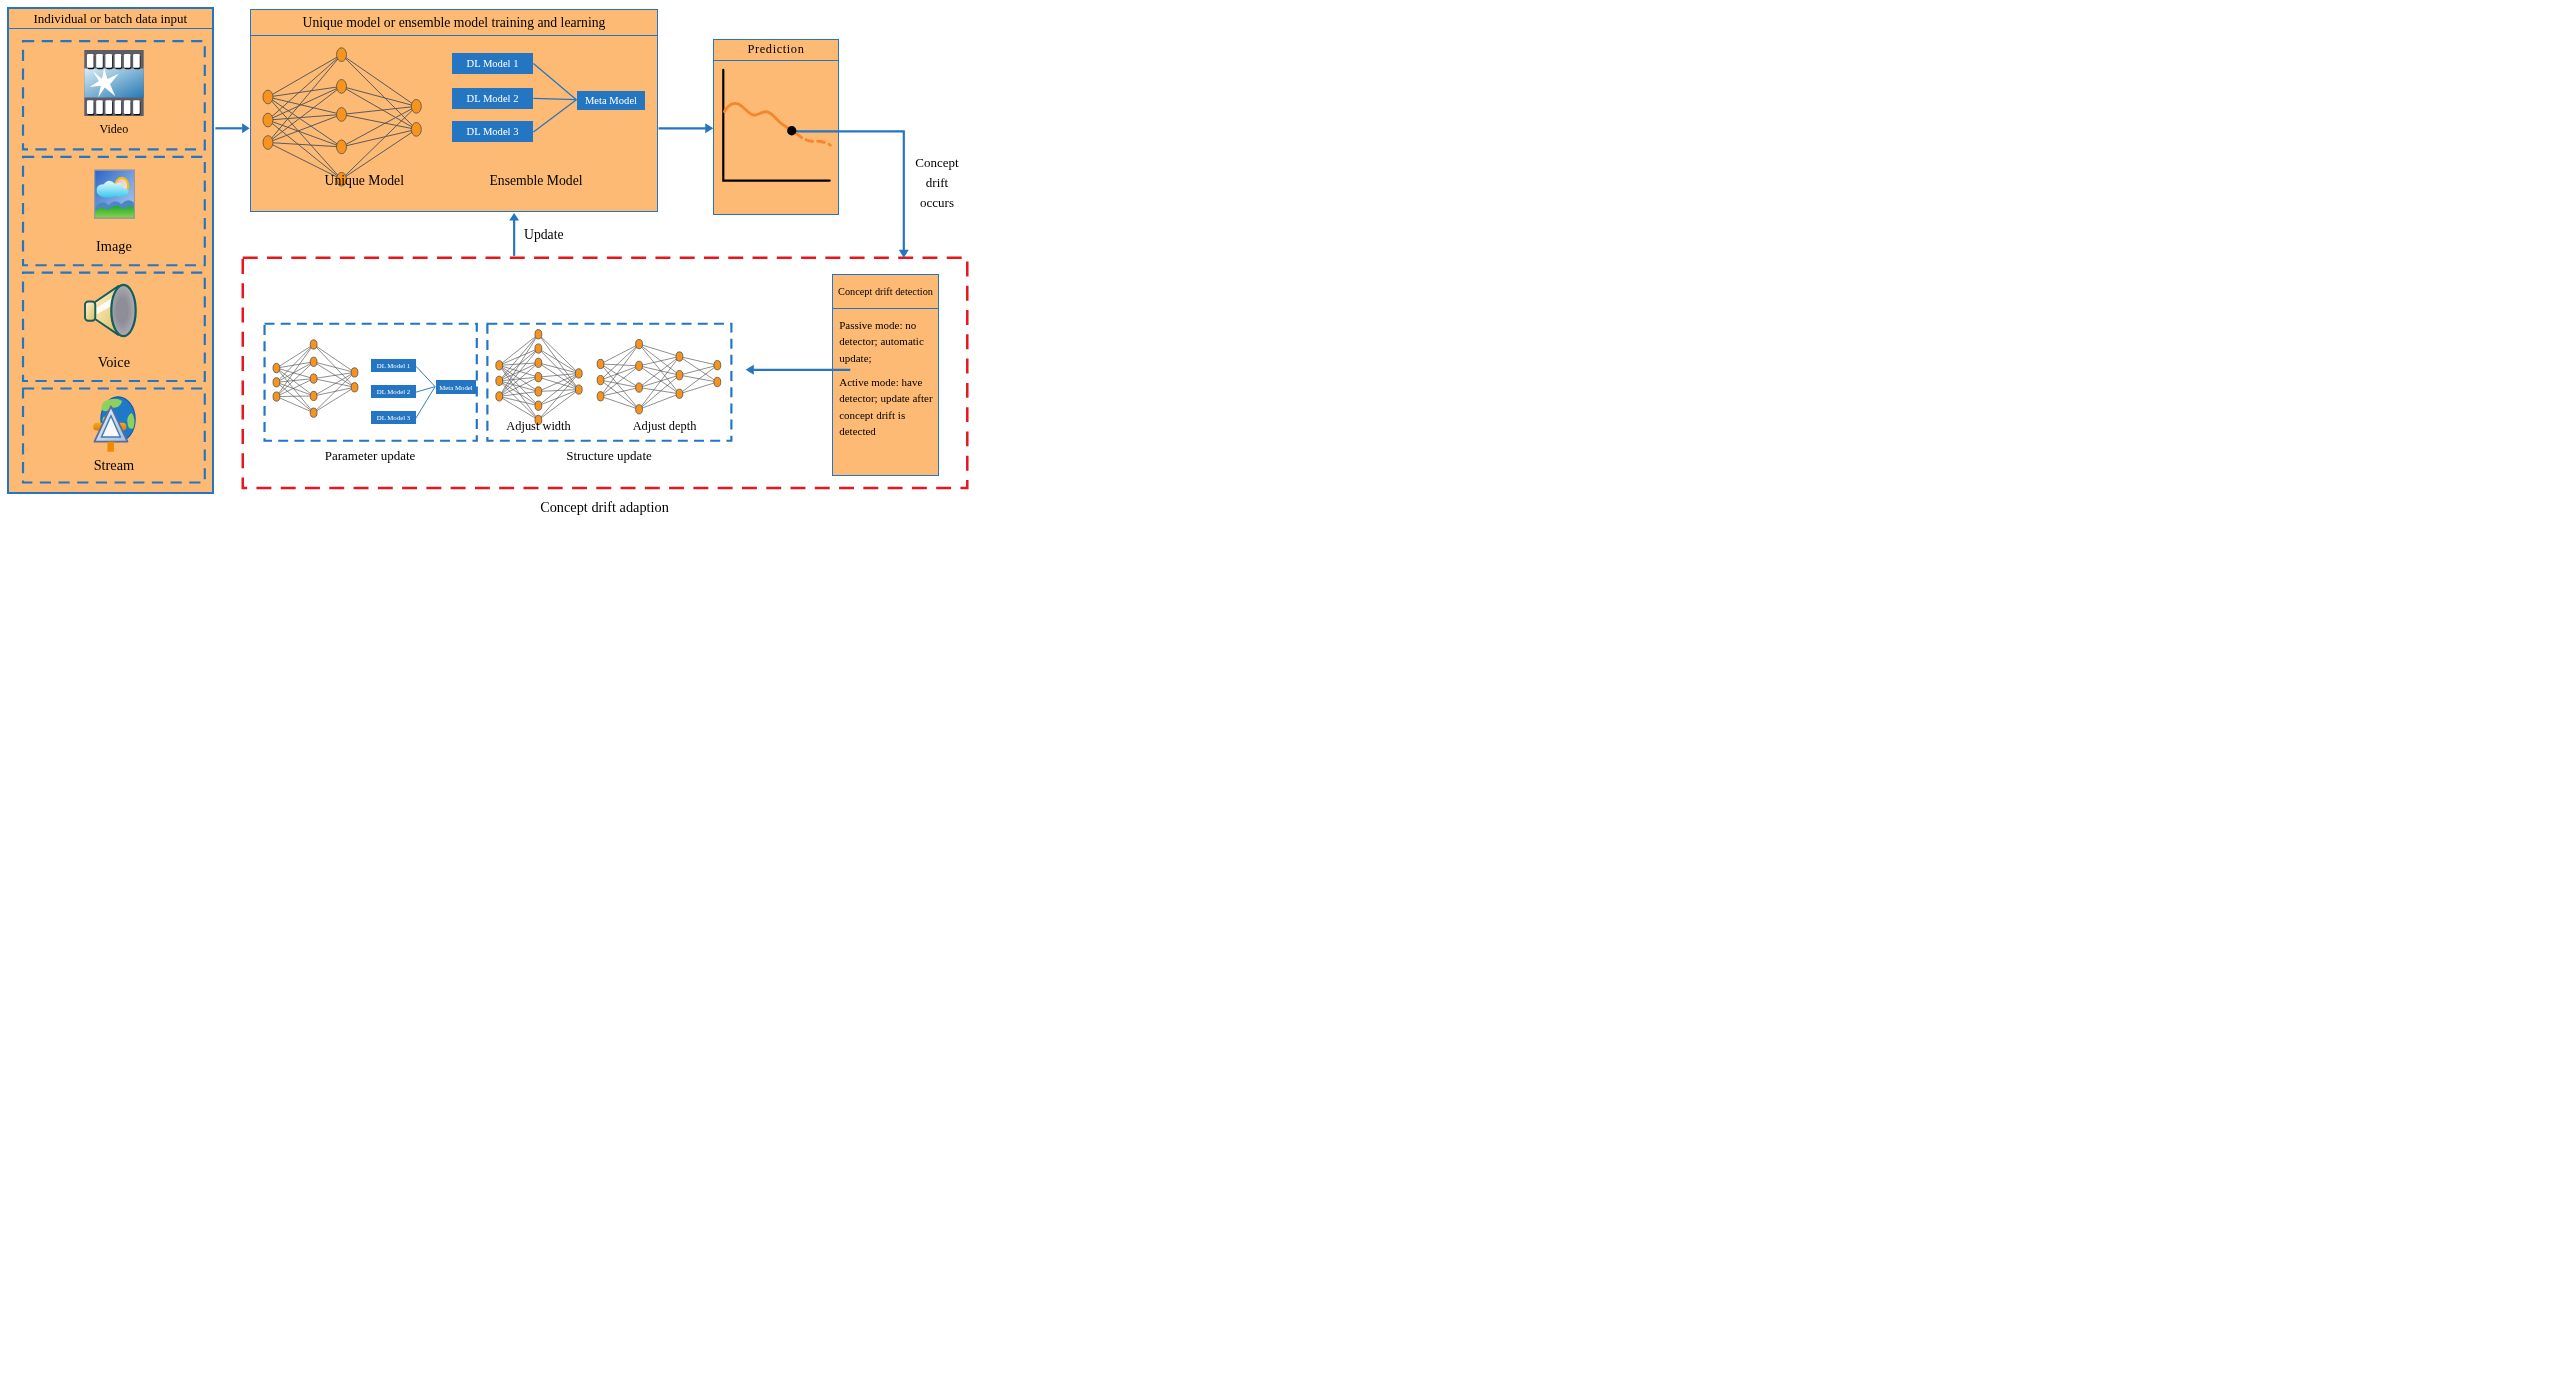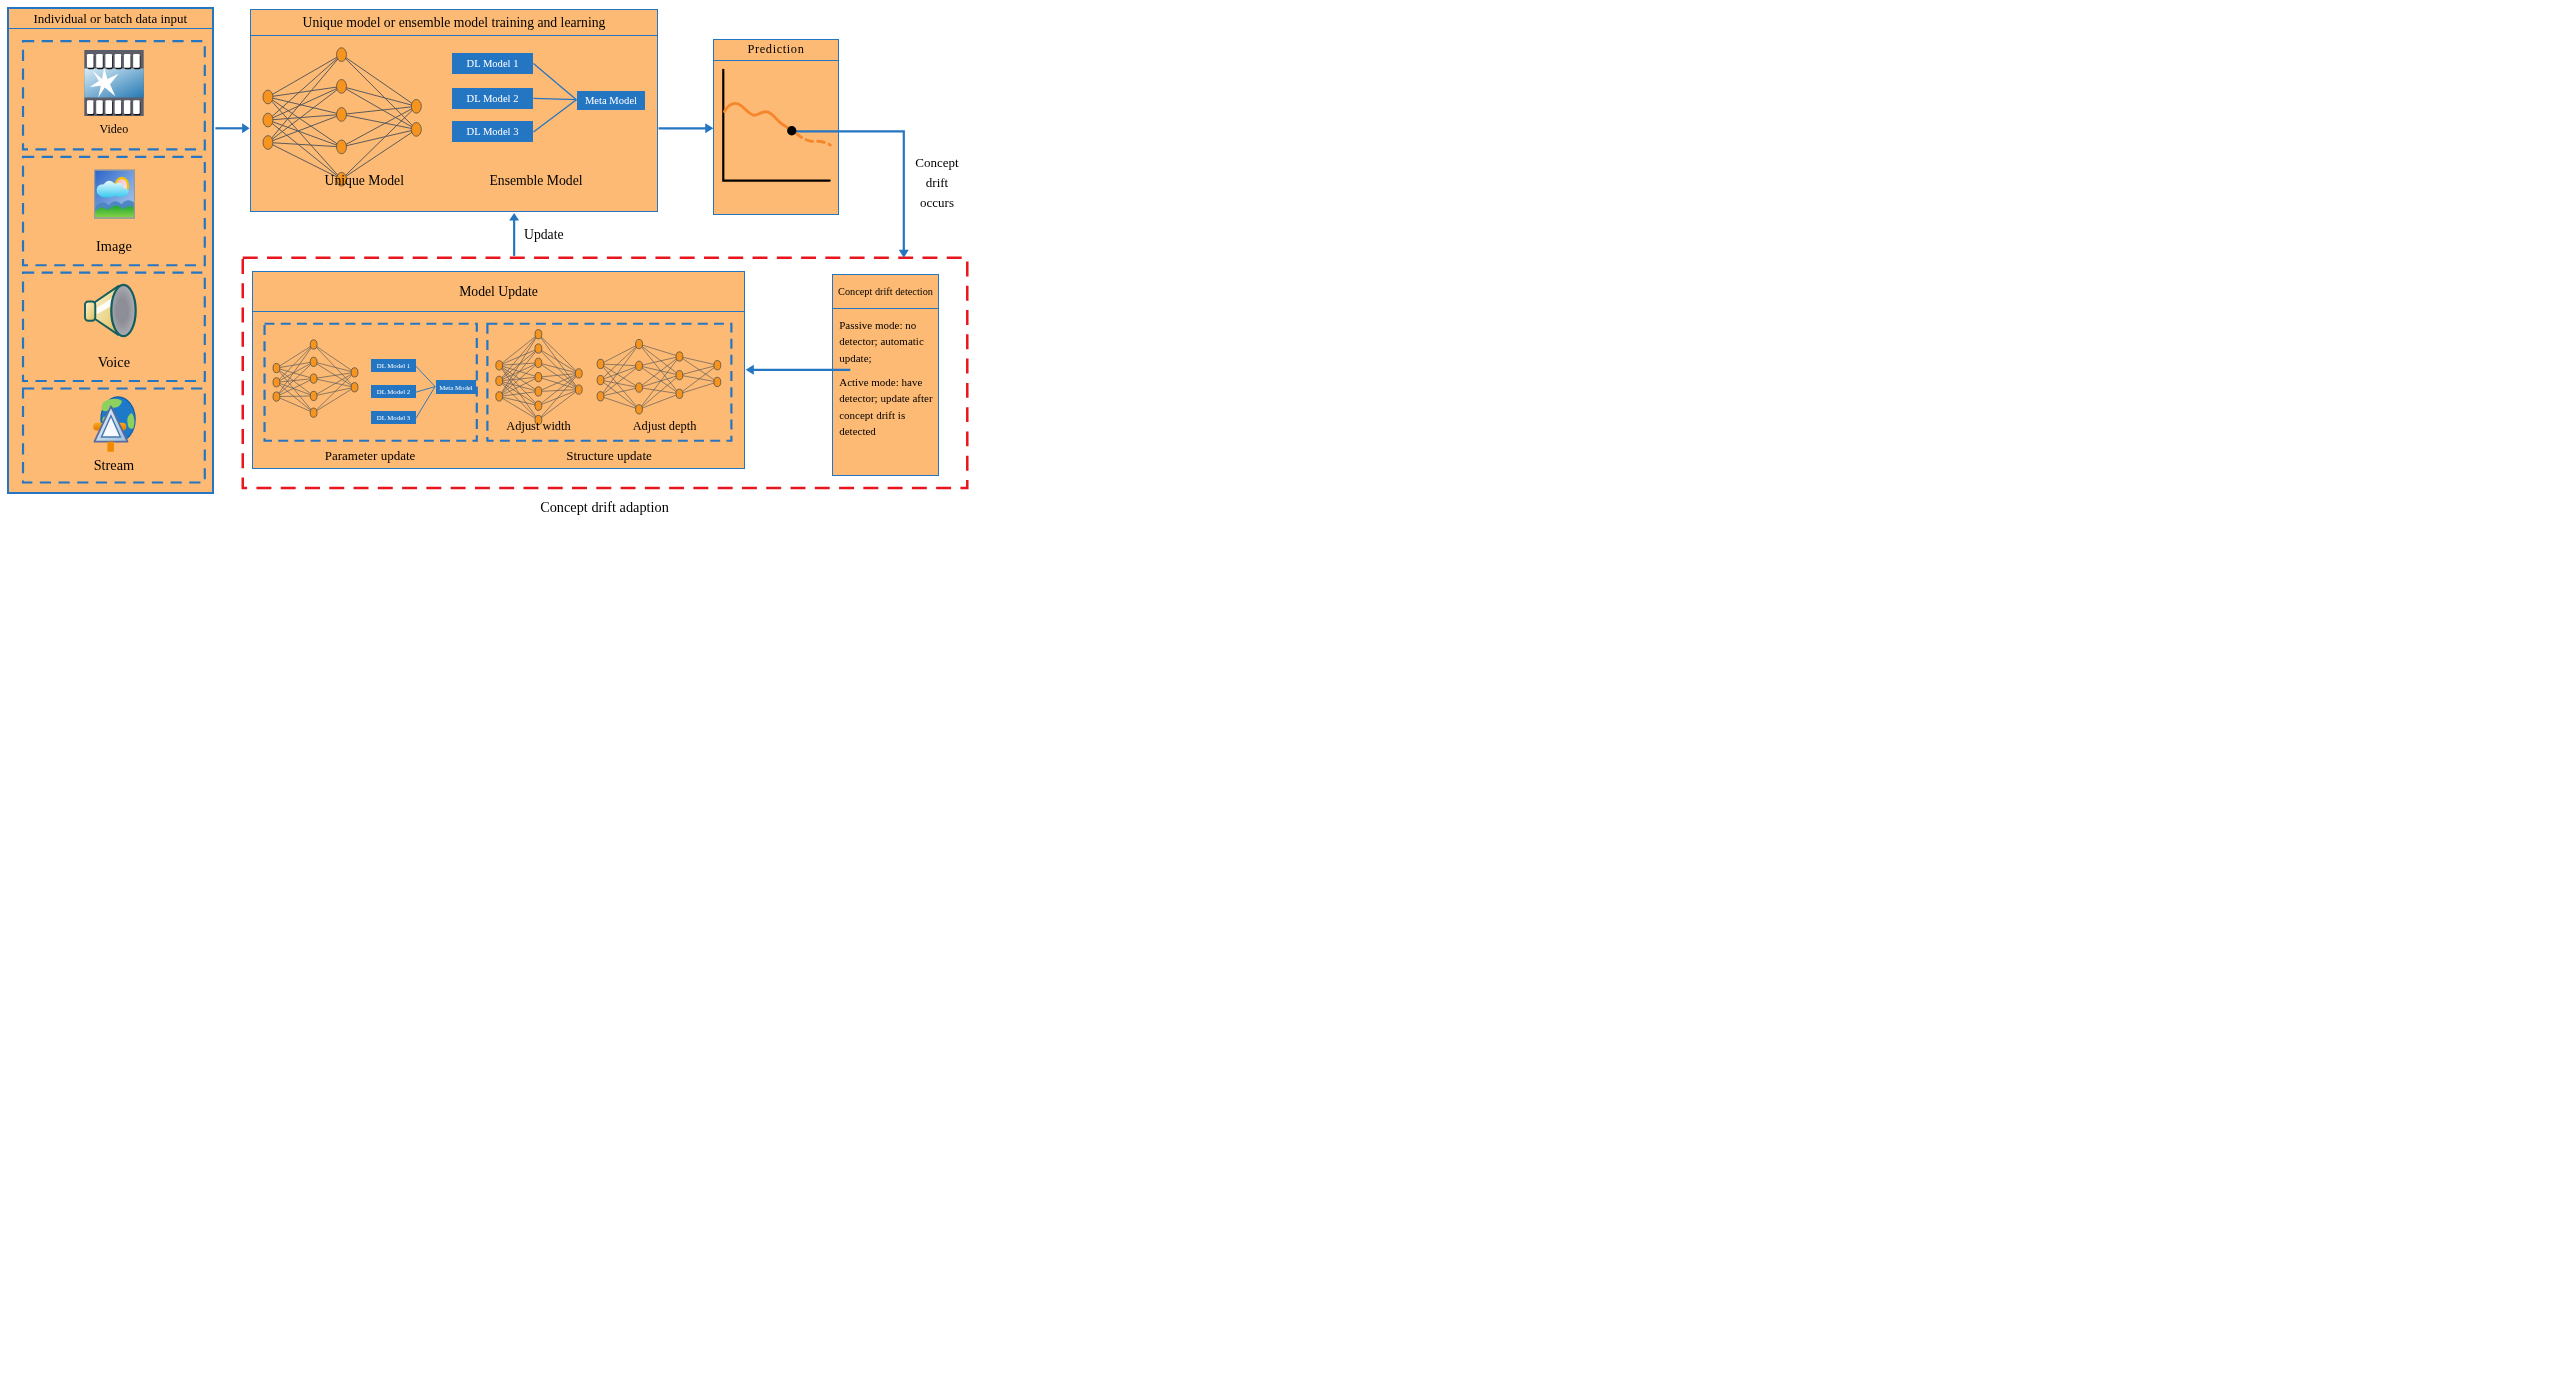--- a/index.html
+++ b/index.html
@@ -203,23 +203,20 @@
   <div class="box" style="left:713px;top:39px;width:126px;height:176px;">
     <div class="btitle" style="height:20.5px;line-height:19.3px;font-size:12.4px;letter-spacing:0.6px;">Prediction</div>
   </div>
 
   <div class="lbl prewrap" style="left:906px;top:153px;width:62px;font-size:13px;line-height:1.55;">Concept
 drift
 occurs</div>
 
   <div class="abs" style="left:524px;top:227px;font-size:13.7px;">Update</div>
 
-  <div class="box" style="left:252px;top:271px;width:493px;height:198px;">
-    <div class="btitle" style="height:40px;line-height:39px;font-size:13.7px;">Model Update</div>
-  </div>
 
   <div class="abs" style="left:269px;top:337px;">
     <svg id="nn-param" width="93" height="90" viewBox="0 0 150 145">
         <line x1="12" y1="50" x2="72" y2="12" stroke="#5a5a5a" stroke-width="1.1"></line>
         <line x1="12" y1="50" x2="72" y2="40" stroke="#5a5a5a" stroke-width="1.1"></line>
         <line x1="12" y1="50" x2="72" y2="67" stroke="#5a5a5a" stroke-width="1.1"></line>
         <line x1="12" y1="50" x2="72" y2="95" stroke="#5a5a5a" stroke-width="1.1"></line>
         <line x1="12" y1="50" x2="72" y2="122" stroke="#5a5a5a" stroke-width="1.1"></line>
         <line x1="12" y1="73" x2="72" y2="12" stroke="#5a5a5a" stroke-width="1.1"></line>
         <line x1="12" y1="73" x2="72" y2="40" stroke="#5a5a5a" stroke-width="1.1"></line>

